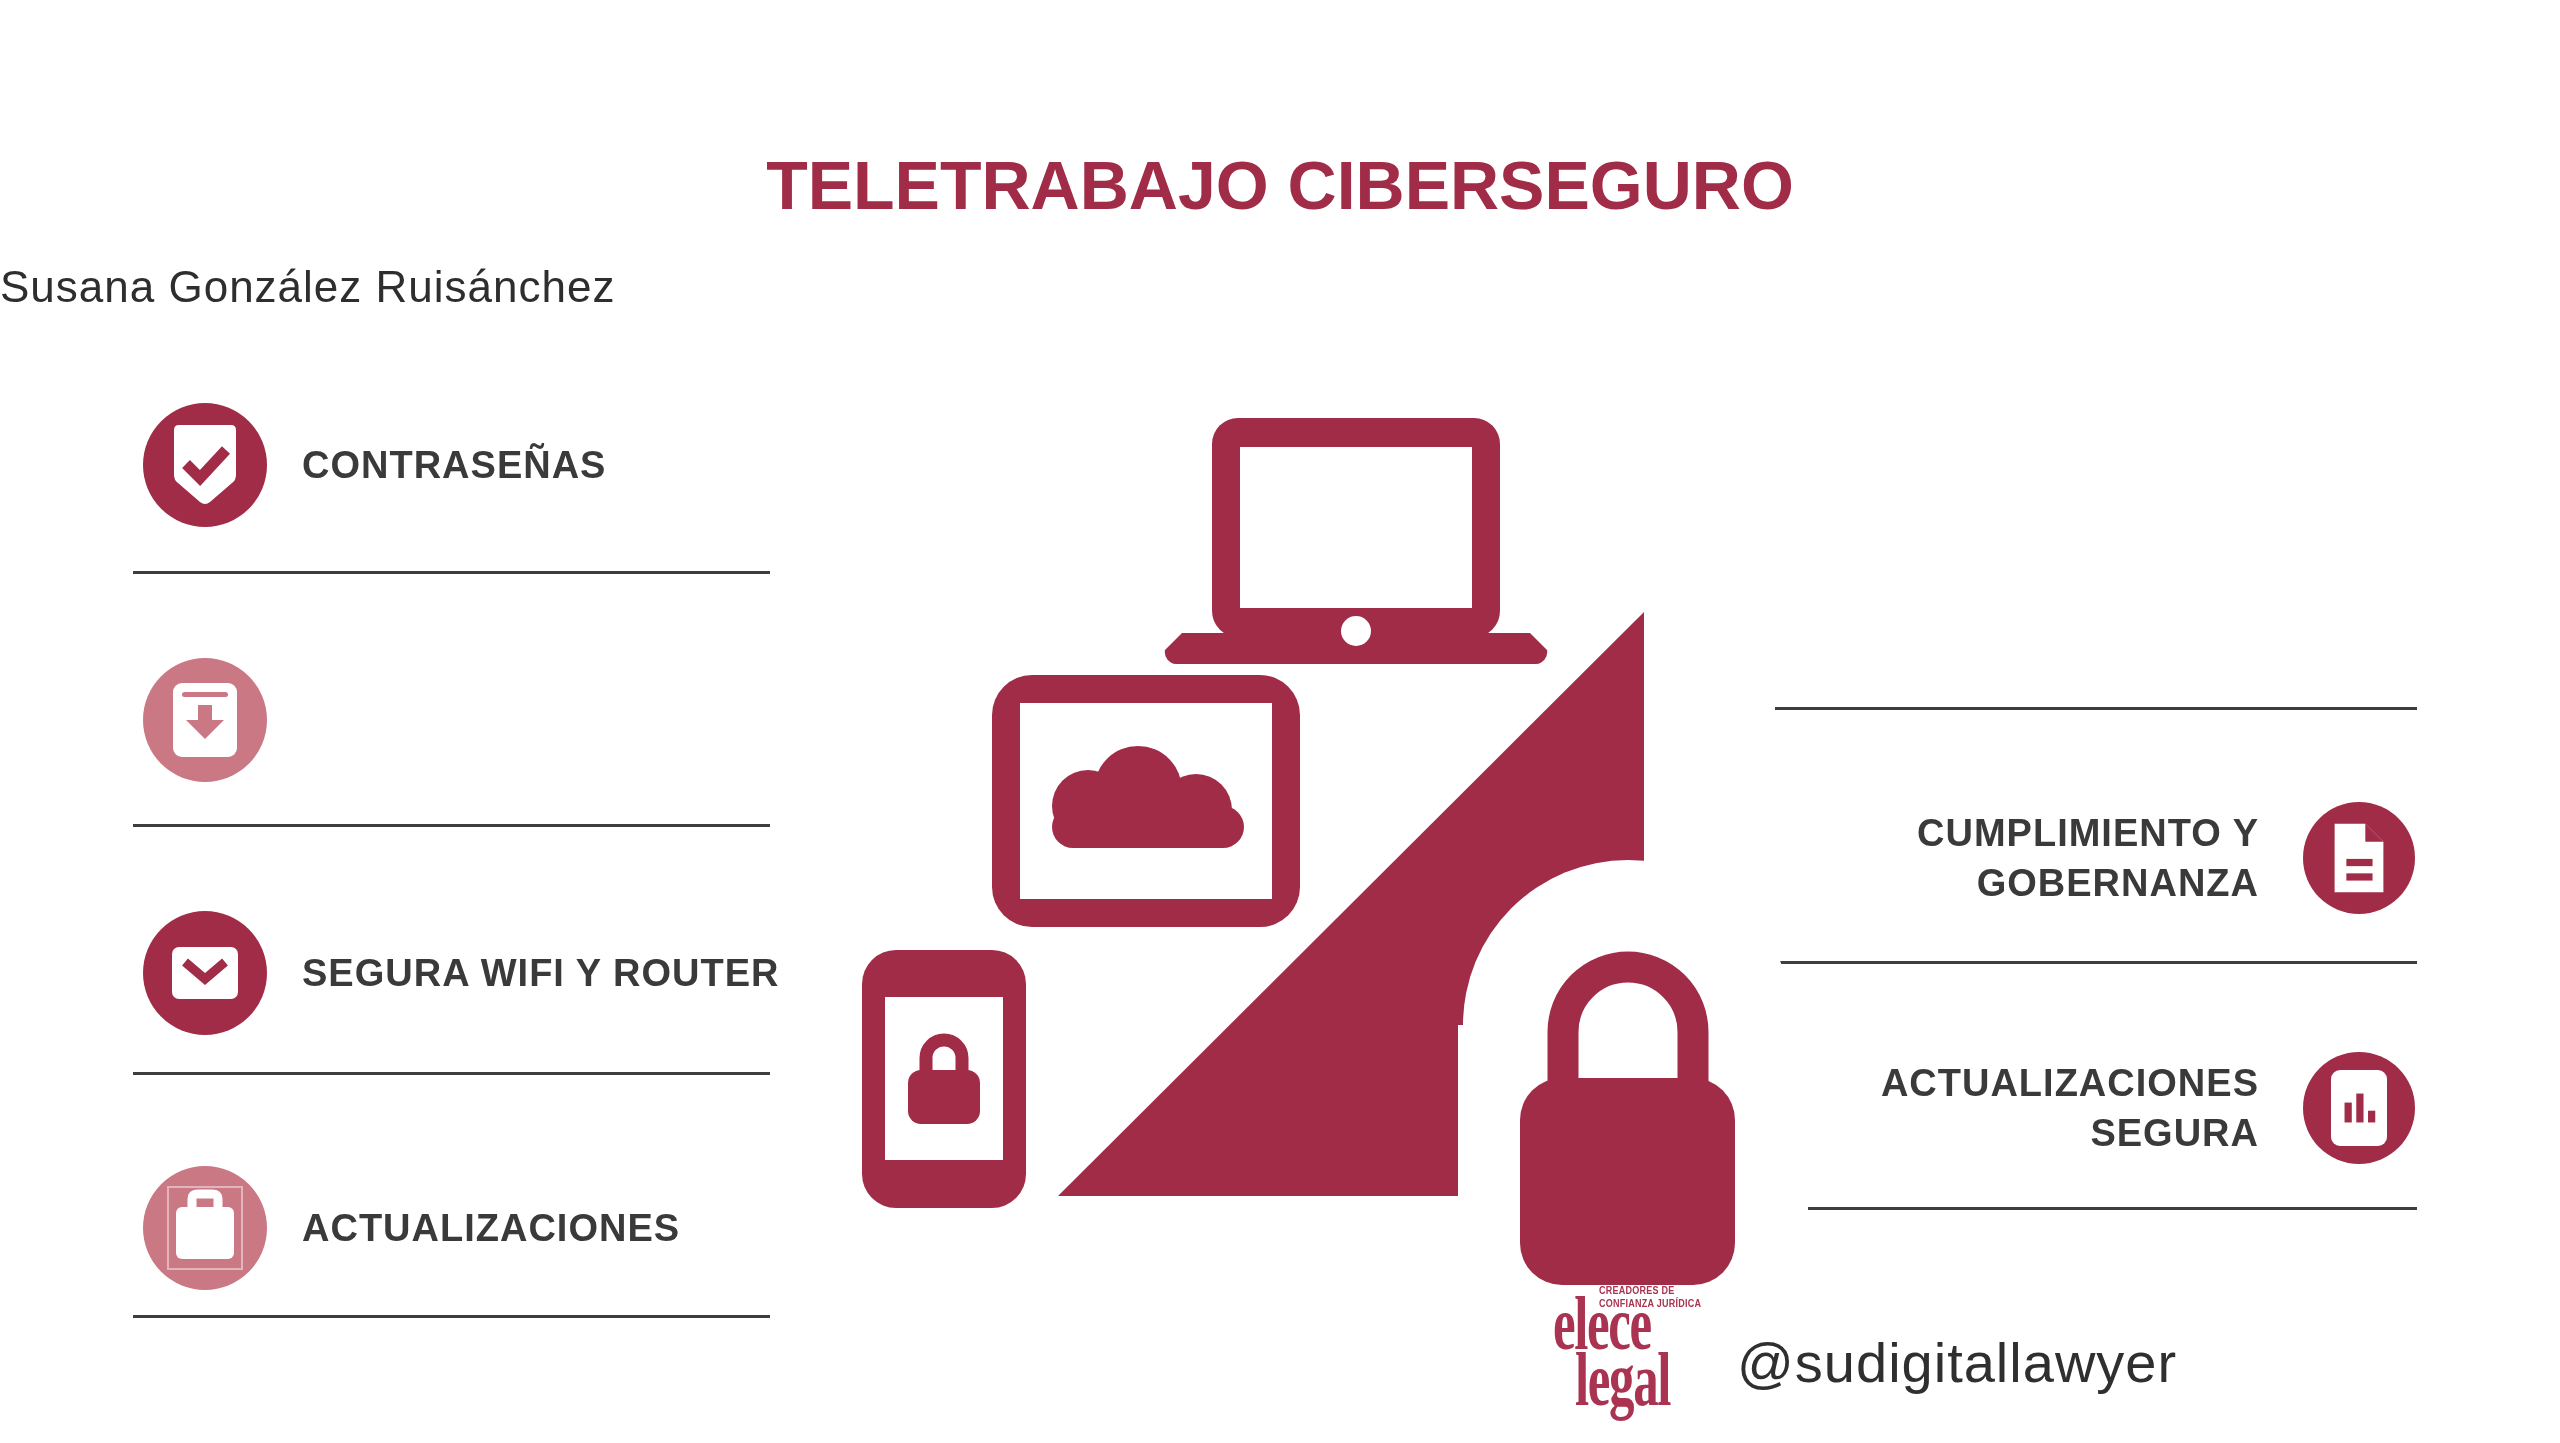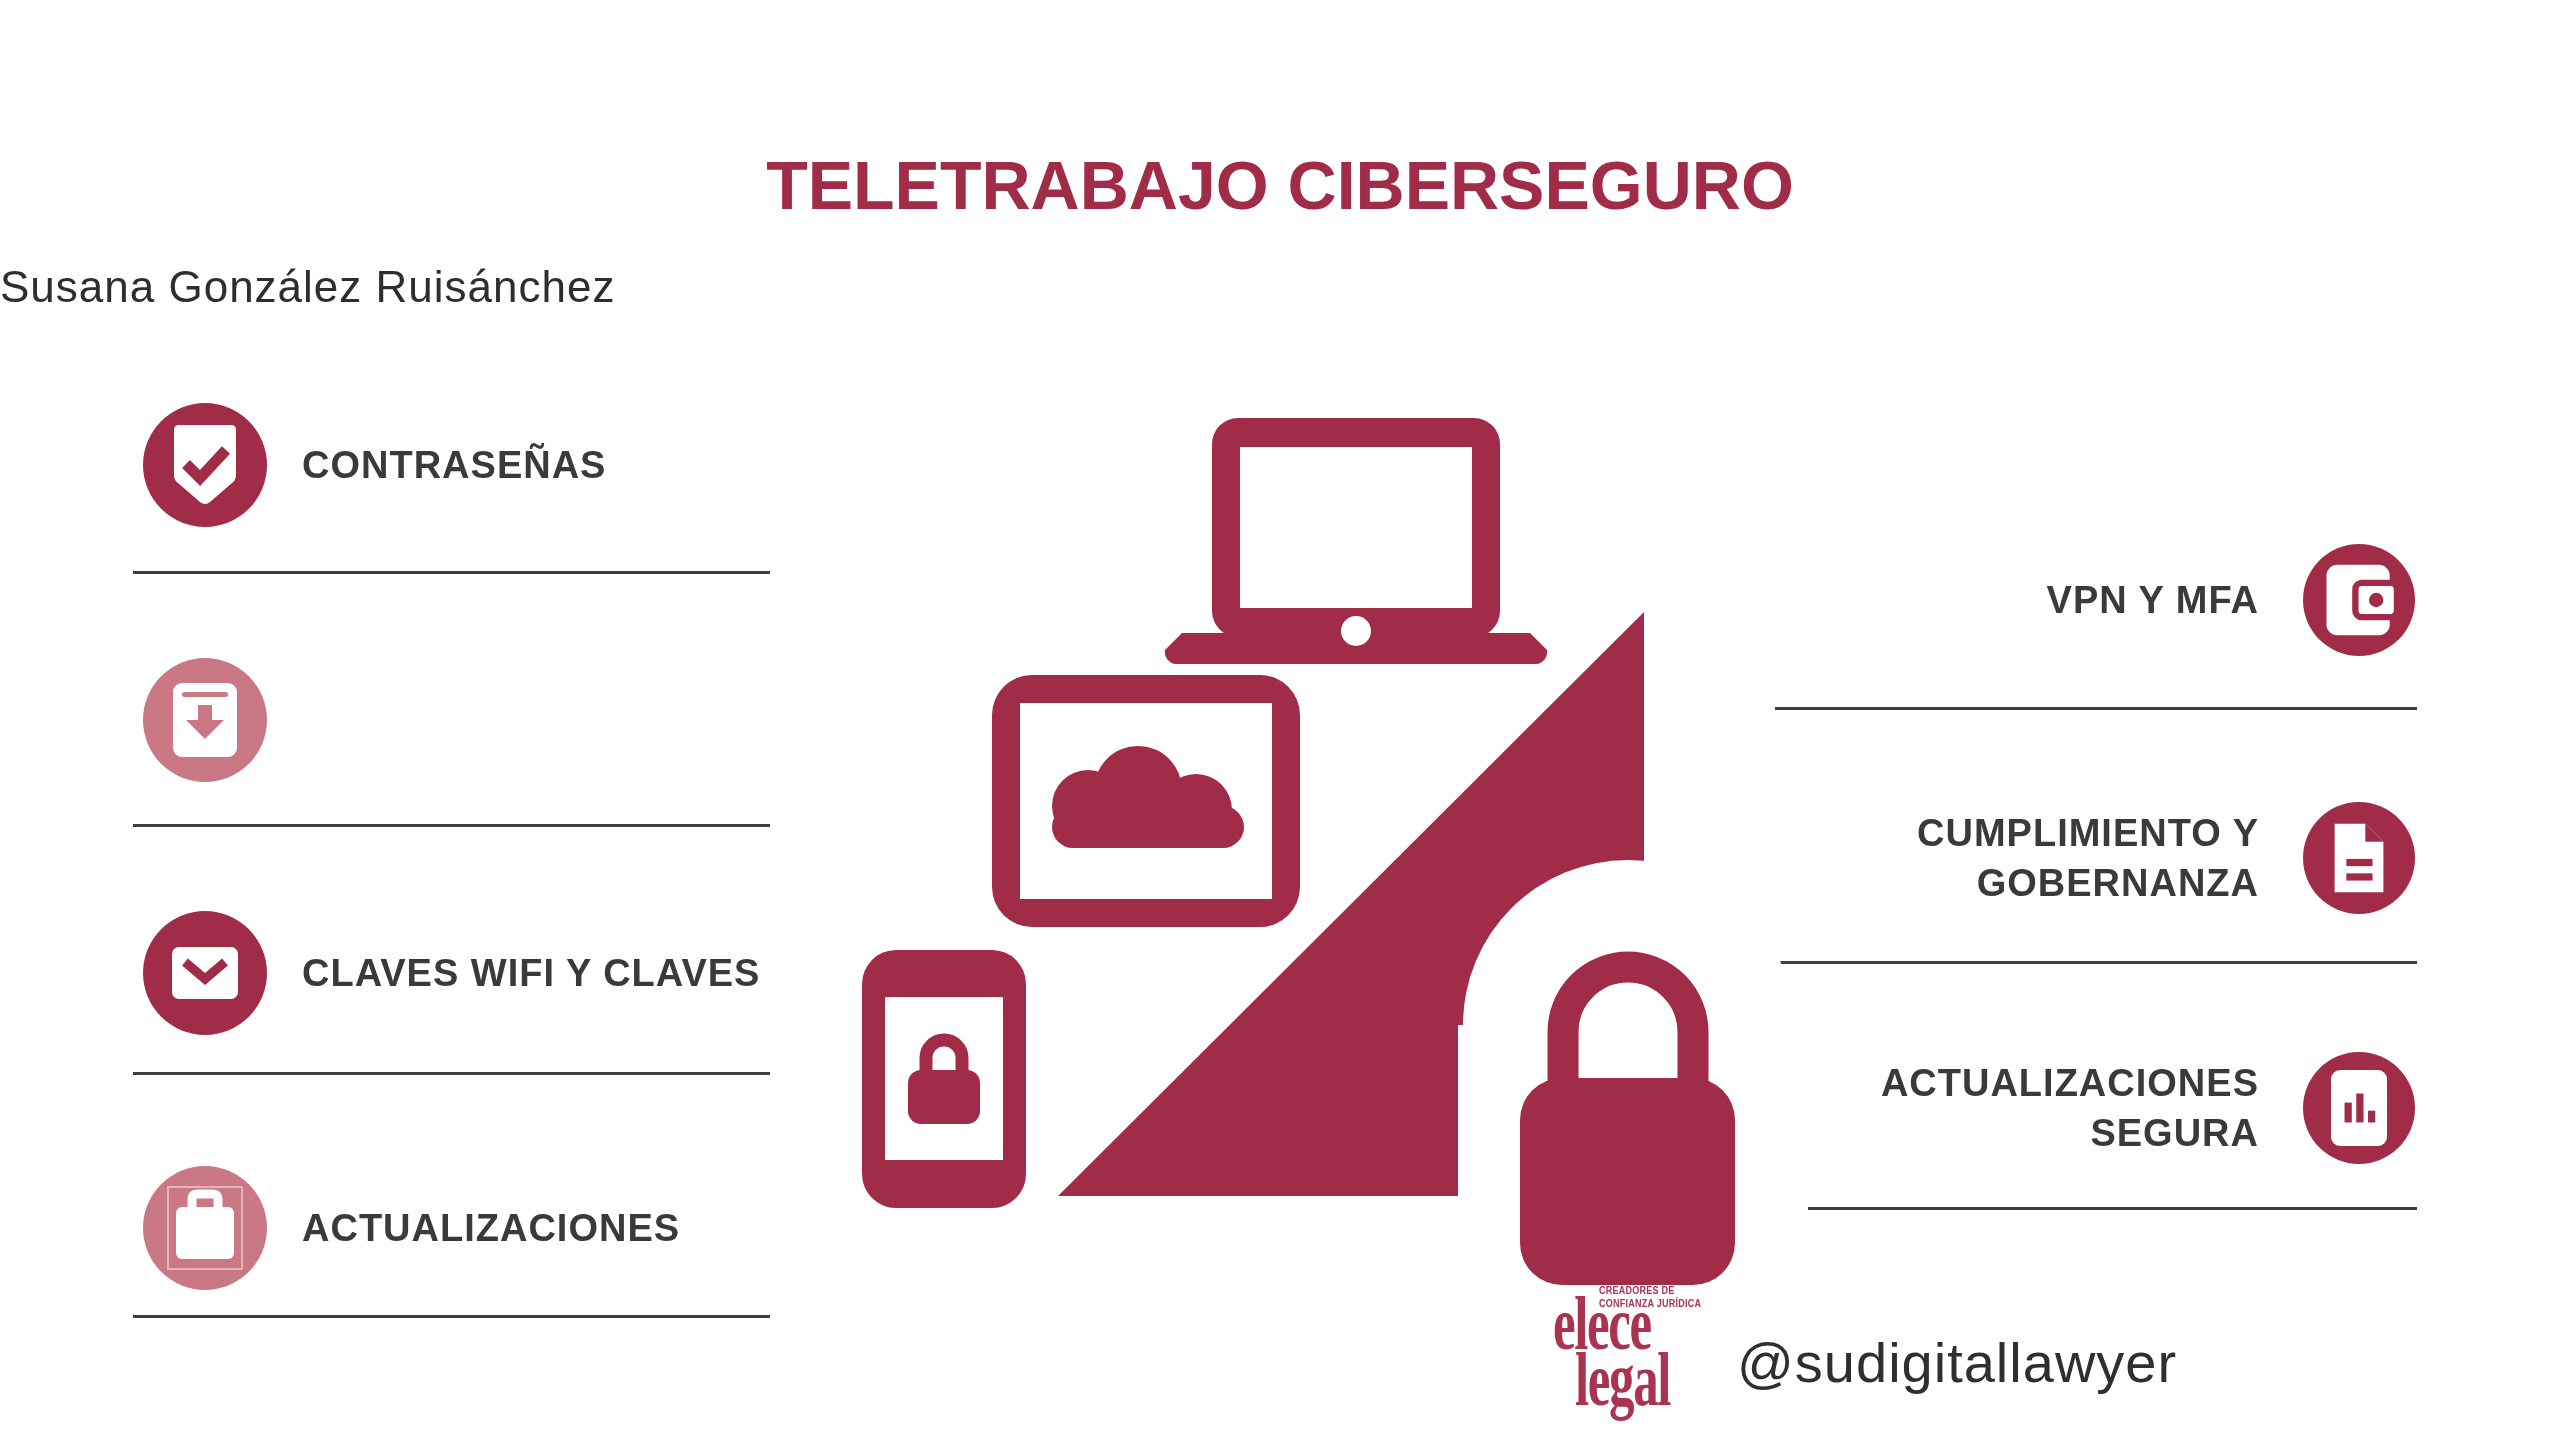--- a/index.html
+++ b/index.html
@@ -97,53 +97,40 @@
   <div class="divider left" style="top:824px;"></div>
 
   <div class="item-row left" style="top:911px;">
     <div class="circle big dark">
       <svg viewBox="-62 -62 124 124">
         <rect class="fill-white" x="-33" y="-26" width="66" height="52" rx="7"></rect>
         <path class="stroke-primary" d="M-20,-11 L0,6 L20,-11" stroke-width="9"></path>
       </svg>
     </div>
     <div class="label">
-      <div class="line">CLAVES WIFI Y CLAVES</div>
+      <div class="line">SEGURA WIFI Y ROUTER</div>
 
     </div>
   </div>
   <div class="divider left" style="top:1072px;"></div>
 
   <div class="item-row left" style="top:1166px;">
     <div class="circle big light">
       <svg viewBox="-62 -62 124 124">
         <rect x="-37" y="-41" width="74" height="82" fill="none" stroke="rgba(255,255,255,0.45)" stroke-width="2"></rect>
         <path d="M-13,-20 V-29 Q-13,-34 -8,-34 H8 Q13,-34 13,-29 V-20" fill="none" stroke="#ffffff" stroke-width="9"></path>
         <rect class="fill-white" x="-29" y="-21" width="58" height="52" rx="6"></rect>
       </svg>
     </div>
     <div class="label">
       <div class="line">ACTUALIZACIONES</div>
     </div>
   </div>
   <div class="divider left" style="top:1315px;"></div>
 
-  <div class="item-row right" style="top:544px;">
-    <div class="label">
-      <div class="line">VPN Y MFA</div>
-
-    </div>
-    <div class="circle small dark">
-      <svg viewBox="-62 -62 124 124">
-        <rect class="fill-white" x="-36" y="-39" width="70" height="78" rx="12"></rect>
-        <rect x="-4" y="-19" width="46" height="38" rx="7" fill="#ffffff" stroke="var(--primary)" stroke-width="7"></rect>
-        <circle class="fill-primary" cx="19" cy="0" r="8"></circle>
-      </svg>
-    </div>
-  </div>
   <div class="divider right" style="top:707px;"></div>
 
   <div class="item-row right" style="top:802px;">
     <div class="label">
       <div class="line">CUMPLIMIENTO Y</div>
       <div class="line">GOBERNANZA</div>
     </div>
     <div class="circle small dark">
       <svg viewBox="-62 -62 124 124">
         <path class="fill-white" d="M-27,-38 H7 L27,-18 V38 H-27 Z"></path>

